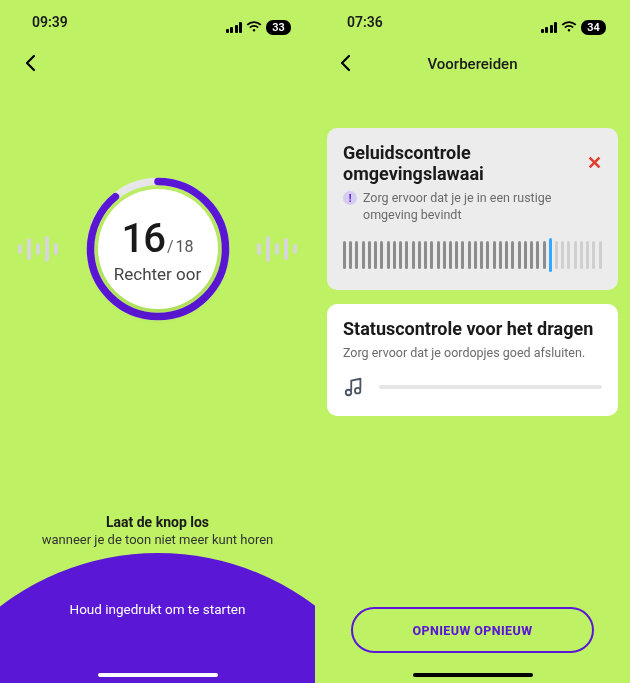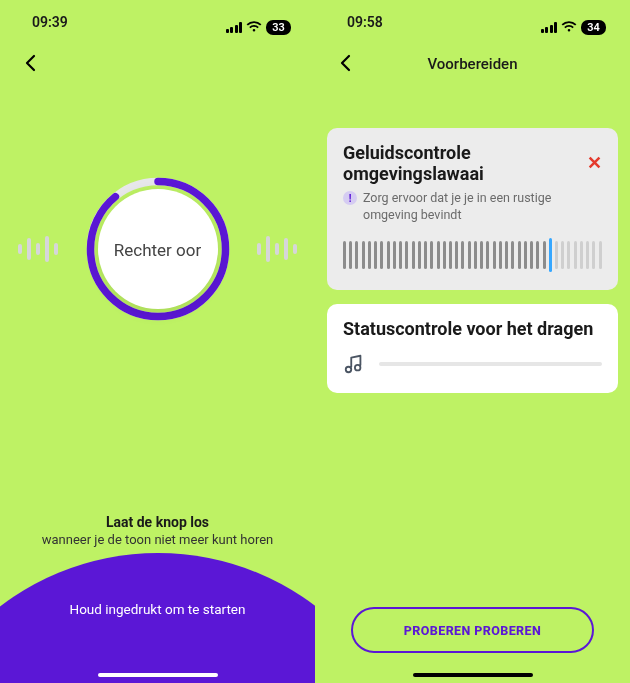--- a/index.html
+++ b/index.html
@@ -188,39 +188,44 @@
           <span></span>
           <span></span>
           <span></span>
           <span></span>
       </div>
       <svg class="ring-svg" viewBox="0 0 100 100">
         <circle cx="50" cy="50" r="45" stroke="#e7e7ea" stroke-width="5" fill="none"></circle>
         <circle id="ring-arc" cx="50" cy="50" r="45" stroke="#5b17d6" stroke-width="5" fill="none" stroke-linecap="round" transform="rotate(-90 50 50)" stroke-dasharray="282.7" stroke-dashoffset="31.1"></circle>
       </svg>
       <div class="dial-inner">
+        <div class="count-row">
+          <span class="count-big">16</span>
+          <span class="count-sep">/</span>
+          <span class="count-total">18</span>
+        </div>
         <span class="ear-label">Rechter oor</span>
       </div>
     </div>
 
     <div class="instruction">
       <div class="instruction-bold">Laat de knop los</div>
       <div class="instruction-sub">wanneer je de toon niet meer kunt horen</div>
     </div>
   </div>
 
   <div class="hold-arc">
     <span class="hold-text">Houd ingedrukt om te starten</span>
   </div>
   <div class="home-ind light"></div>
 </div>
 
 <div class="phone">
   <div class="status-bar">
-    <span>09:58</span>
+    <span>07:36</span>
     <div class="status-right">
       <div class="sig">
           <span></span>
           <span></span>
           <span></span>
           <span></span>
         </div>
       <svg width="16" height="12" viewBox="0 0 16 12">
           <path d="M8 10.5a1.3 1.3 0 100-2.6 1.3 1.3 0 000 2.6zM3.2 5.9a6.8 6.8 0 019.6 0l-1.3 1.3a5 5 0 00-7 0L3.2 5.9zM.6 3.3a10.5 10.5 0 0114.8 0l-1.3 1.3a8.6 8.6 0 00-12.2 0L.6 3.3z" fill="#000"></path>
         </svg>
@@ -287,27 +292,28 @@
           <span style="background: rgb(207, 207, 207);"></span>
           <span style="background: rgb(207, 207, 207);"></span>
           <span style="background: rgb(207, 207, 207);"></span>
           <span style="background: rgb(207, 207, 207);"></span>
           <span style="background: rgb(207, 207, 207);"></span>
         </div>
     </div>
 
     <div class="card wear">
       <span class="card-title">Statuscontrole voor het dragen</span>
+      <div class="card-sub" style="margin-top:6px">Zorg ervoor dat je oordopjes goed afsluiten.</div>
       <div class="wear-body-row">
         <svg class="music-icon" width="22" height="22" viewBox="0 0 24 24">
           <path d="M9 18a3 3 0 11-3-3 3 3 0 013 3zm10-2a3 3 0 11-3-3 3 3 0 013 3zM9 15V5l10-2v10" stroke="#4b5563" stroke-width="2" fill="none" stroke-linecap="round" stroke-linejoin="round"></path>
         </svg>
         <div class="wear-track"></div>
       </div>
     </div>
 
     <div style="flex:1"></div>
     <div class="retry-btn">
-      <span>PROBEREN PROBEREN</span>
+      <span>OPNIEUW OPNIEUW</span>
     </div>
   </div>
   <div class="home-ind dark"></div>
 </div>
 
 </body></html>

